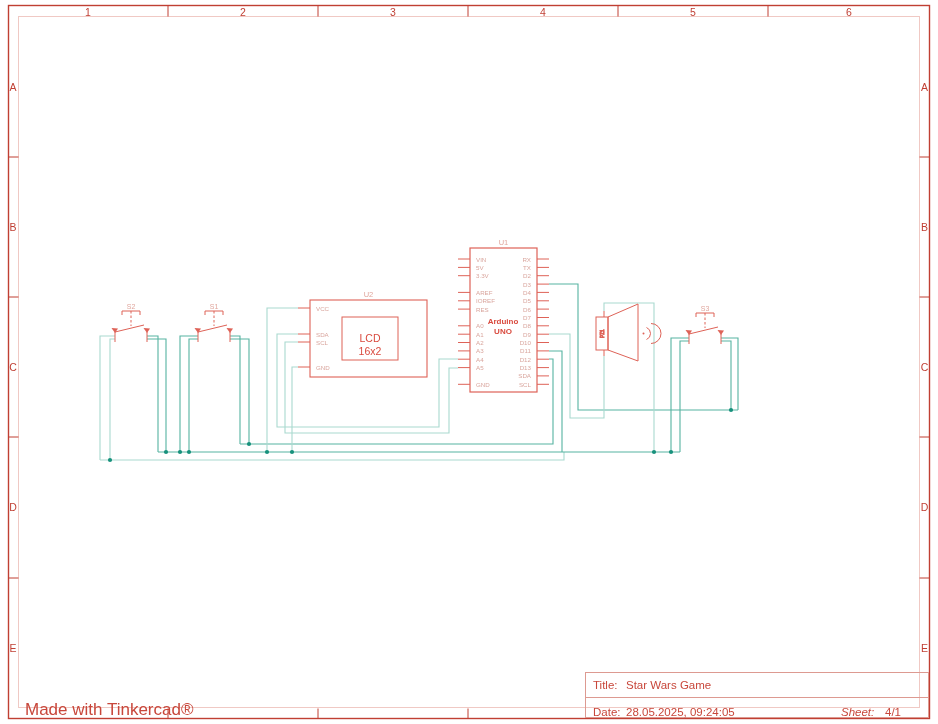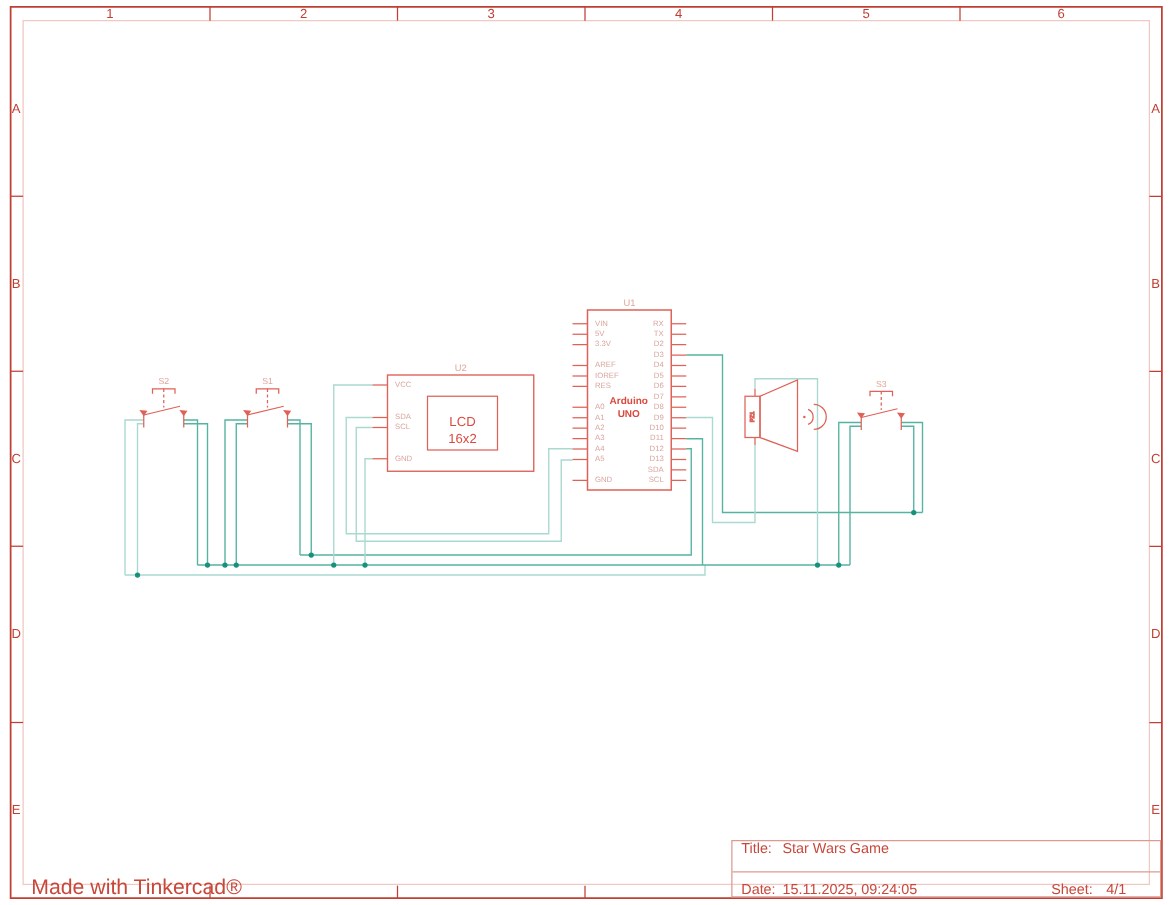--- a/index.html
+++ b/index.html
@@ -1,25 +1,25 @@
 <!DOCTYPE html>
 <html><head>
 <meta charset="utf-8">
 <style>
   html,body{margin:0;padding:0;background:#fff;}
   .sheet{position:relative;width:938px;height:724px;background:#ffffff;
          font-family:"Liberation Sans",sans-serif;overflow:hidden;}
   svg{position:absolute;left:0;top:0;}
   .title-block{position:absolute;left:585px;top:672px;width:344px;height:46px;
                border:1px solid #dd9a91;color:#c8473b;font-size:11.5px;box-sizing:border-box;}
-  .tb-row1{height:24px;border-bottom:1px solid #dd9a91;display:flex;align-items:flex-start;padding-left:7px;}
+  .tb-row1{height:24px;border-bottom:1px solid #dd9a91;display:flex;align-items:center;padding-left:7px;}
   .tb-row2{height:20px;display:flex;align-items:flex-end;padding-left:7px;position:relative;}
   .tb-label{display:inline-block;width:33px;}
   .sheet-field{position:absolute;left:255px;}
-  .sheet-field .tb-label{width:44px;}
+  .sheet-field .tb-label{width:44px;font-style:italic;}
   .made-with{position:absolute;left:25px;top:700px;font-size:17px;color:#c8473b;}
 </style>
 </head>
 <body>
 
 <div class="sheet">
   <svg id="schem" width="938" height="724" viewBox="0 0 938 724">
       <g>
         <rect x="8.5" y="5.5" width="921" height="713" fill="none" stroke="#c03f33" stroke-width="1.4"></rect>
         <rect x="18.5" y="16.5" width="901" height="691" fill="none" stroke="#f0c9c4" stroke-width="1"></rect>
@@ -212,21 +212,21 @@
       </g>
     </svg>
 
   <div class="title-block">
     <div class="tb-row1">
       <span class="tb-label">Title:</span>
       <span>Star Wars Game</span>
     </div>
     <div class="tb-row2">
       <span class="tb-label">Date:</span>
-      <span>15.11.2025, 09:24:05</span>
+      <span>28.05.2025, 09:24:05</span>
       <span class="sheet-field">
         <span class="tb-label">Sheet:</span><span>4/1</span>
       </span>
     </div>
   </div>
 
   <div class="made-with">Made with Tinkercad®</div>
 </div>
 
 </body></html>

